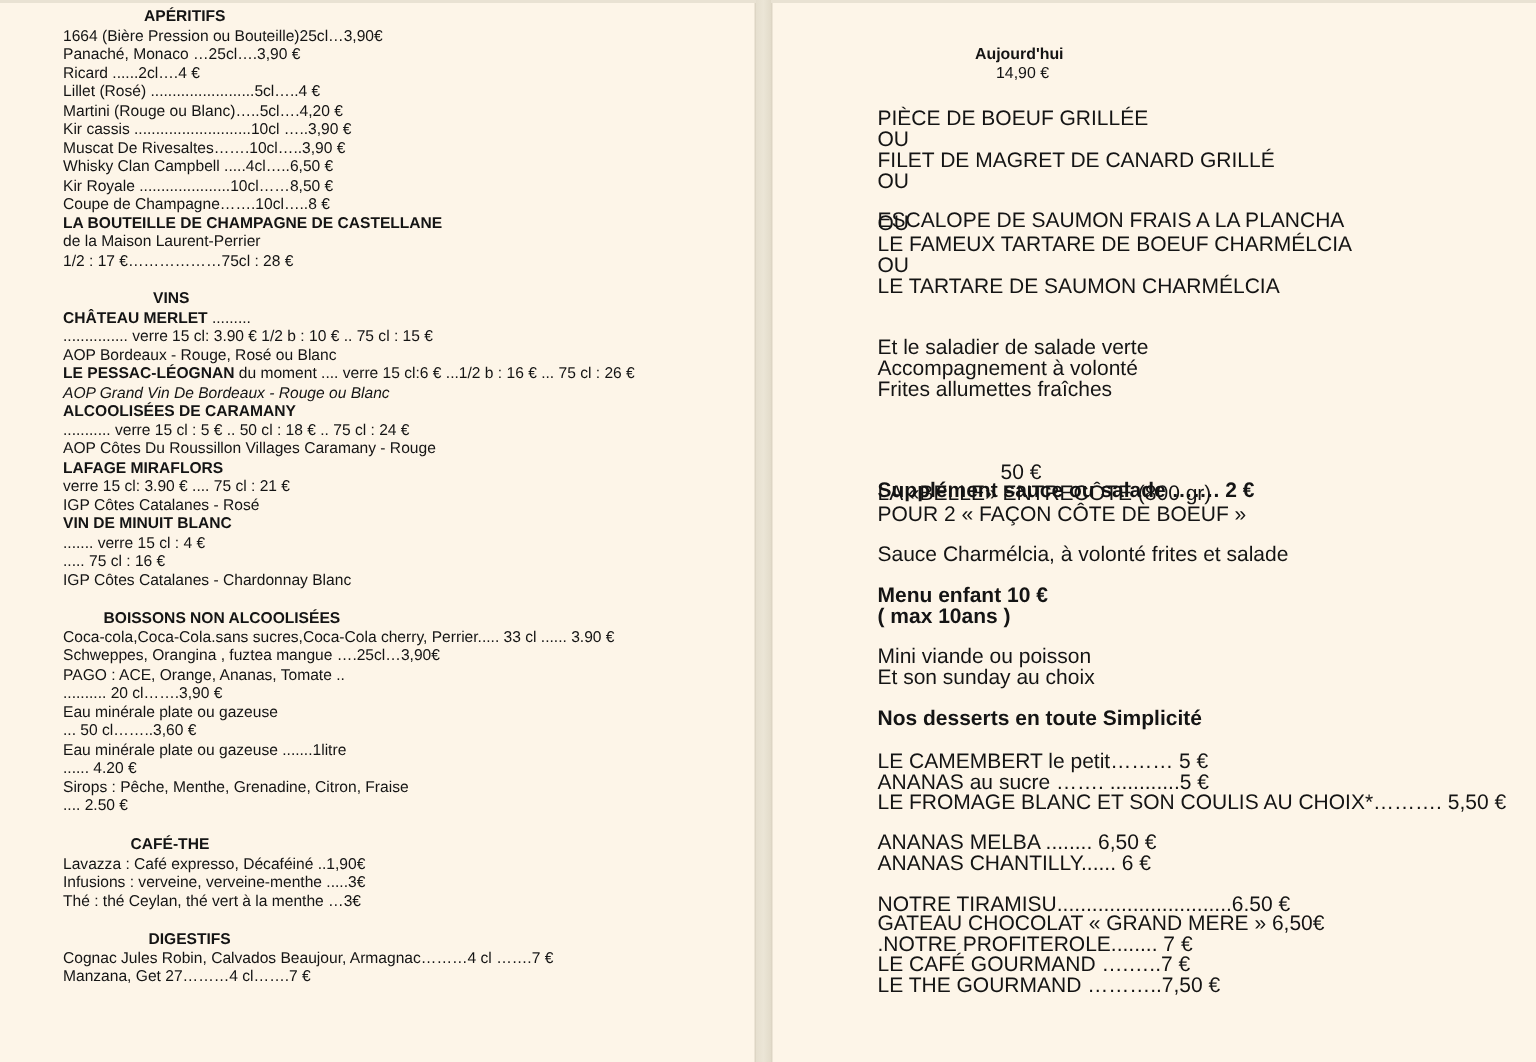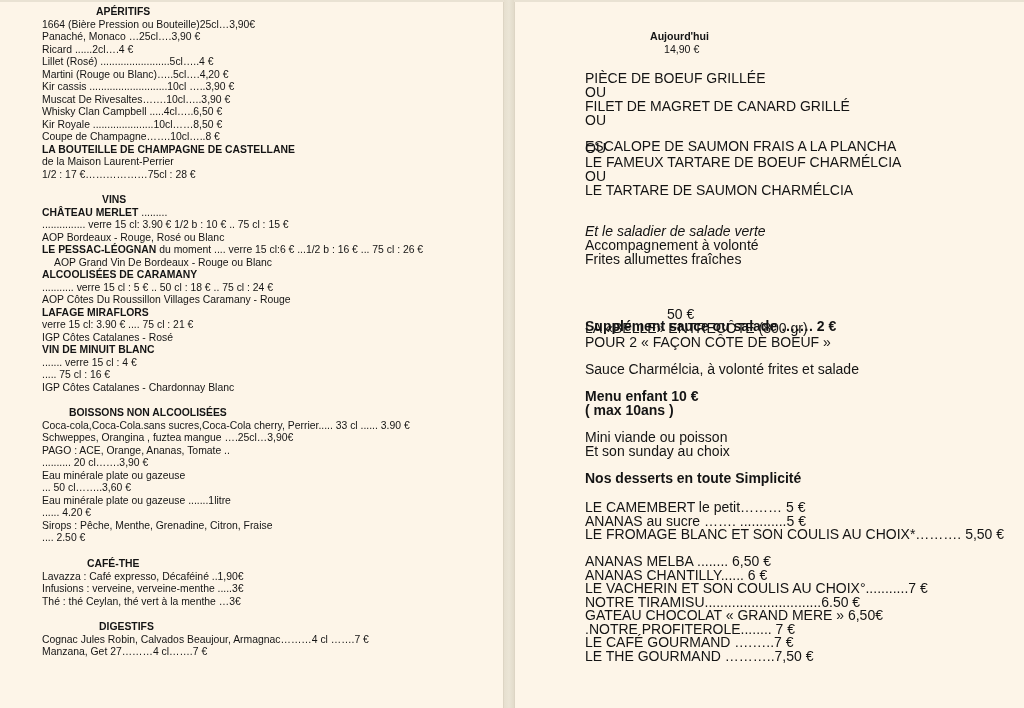--- a/index.html
+++ b/index.html
@@ -46,21 +46,21 @@
   <div class="line" style="left:42px;top:129px;">Coupe de Champagne…….10cl…..8 €</div>
   <div class="line b" style="left:42px;top:141.5px;">LA BOUTEILLE DE CHAMPAGNE DE CASTELLANE</div>
   <div class="line" style="left:42px;top:154px;">de la Maison Laurent-Perrier</div>
   <div class="line" style="left:42px;top:166.5px;">1/2 : 17 €………………75cl : 28 €</div>
 
   <div class="line b" style="left:102px;top:192px;">VINS</div>
   <div class="line" style="left:42px;top:204.5px;"><span class="b">CHÂTEAU MERLET</span><span> .........</span></div>
   <div class="line" style="left:42px;top:217px;">............... verre 15 cl: 3.90 € 1/2 b : 10 € .. 75 cl : 15 €</div>
   <div class="line" style="left:42px;top:229.5px;">AOP Bordeaux - Rouge, Rosé ou Blanc</div>
   <div class="line" style="left:42px;top:242px;"><span class="b">LE PESSAC-LÉOGNAN</span><span> du moment .... verre 15 cl:6 € ...1/2 b : 16 € ... 75 cl : 26 €</span></div>
-  <div class="line" style="left:54px;top:254.5px;">AOP Grand Vin De Bordeaux - Rouge ou Blanc</div>
+  <div class="line" style="left:42px;top:254.5px;font-style:italic;">AOP Grand Vin De Bordeaux - Rouge ou Blanc</div>
   <div class="line b" style="left:42px;top:267px;">ALCOOLISÉES DE CARAMANY</div>
   <div class="line" style="left:42px;top:279.5px;">........... verre 15 cl : 5 € .. 50 cl : 18 € .. 75 cl : 24 €</div>
   <div class="line" style="left:42px;top:292px;">AOP Côtes Du Roussillon Villages Caramany - Rouge</div>
   <div class="line b" style="left:42px;top:304.5px;">LAFAGE MIRAFLORS</div>
   <div class="line" style="left:42px;top:317px;">verre 15 cl: 3.90 € .... 75 cl : 21 €</div>
   <div class="line" style="left:42px;top:329.5px;">IGP Côtes Catalanes - Rosé</div>
   <div class="line b" style="left:42px;top:342px;">VIN DE MINUIT BLANC</div>
   <div class="line" style="left:42px;top:354.5px;">....... verre 15 cl : 4 €</div>
   <div class="line" style="left:42px;top:367px;">..... 75 cl : 16 €</div>
   <div class="line" style="left:42px;top:379.5px;">IGP Côtes Catalanes - Chardonnay Blanc</div>
@@ -96,21 +96,21 @@
   <div class="line" style="left:70px;top:69px;">PIÈCE DE BOEUF GRILLÉE</div>
   <div class="line" style="left:70px;top:83px;">OU</div>
   <div class="line" style="left:70px;top:97px;">FILET DE MAGRET DE CANARD GRILLÉ</div>
   <div class="line" style="left:70px;top:111px;">OU</div>
   <div class="line" style="left:70px;top:137px;text-align:center;">ESCALOPE DE SAUMON FRAIS A LA PLANCHA</div>
   <div class="line" style="left:70px;top:139px;">OU</div>
   <div class="line" style="left:70px;top:153px;">LE FAMEUX TARTARE DE BOEUF CHARMÉLCIA</div>
   <div class="line" style="left:70px;top:167px;">OU</div>
   <div class="line" style="left:70px;top:181px;">LE TARTARE DE SAUMON CHARMÉLCIA</div>
 
-  <div class="line" style="left:70px;top:222px;font-style:italic;">Et le saladier de salade verte</div>
+  <div class="line" style="left:70px;top:222px;">Et le saladier de salade verte</div>
   <div class="line" style="left:70px;top:236px;">Accompagnement à volonté</div>
   <div class="line" style="left:70px;top:250px;">Frites allumettes fraîches</div>
 
   <div class="line b" style="left:70px;top:277px;margin-top:40px;">Supplément sauce ou salade ……. 2 €</div>
 
   <div class="line" style="left:152px;top:305px;">50 €</div>
   <div class="line" style="left:70px;top:319px;">LA «BELLE» ENTRECÔTE (800 gr)</div>
   <div class="line" style="left:70px;top:333px;">POUR 2 « FAÇON CÔTE DE BOEUF »</div>
   <div class="line" style="left:70px;top:360px;">Sauce Charmélcia, à volonté frites et salade</div>
 
@@ -119,19 +119,18 @@
   <div class="line" style="left:70px;top:428px;">Mini viande ou poisson</div>
   <div class="line" style="left:70px;top:442px;">Et son sunday au choix</div>
 
   <div class="line b" style="left:70px;top:469px;">Nos desserts en toute Simplicité</div>
 
   <div class="line" style="left:70px;top:498px;">LE CAMEMBERT le petit………    5 €</div>
   <div class="line" style="left:70px;top:511.5px;"> ANANAS au sucre …….   ............5 €</div>
   <div class="line" style="left:70px;top:525px;">LE FROMAGE BLANC ET SON COULIS AU CHOIX*……….     5,50 €</div>
   <div class="line" style="left:70px;top:552px;">ANANAS MELBA ........ 6,50 €</div>
   <div class="line" style="left:70px;top:565.5px;">ANANAS CHANTILLY...... 6 €</div>
-  <div class="line" style="left:70px;top:579px;">LE VACHERIN ET SON COULIS AU CHOIX°...........7 €</div>
   <div class="line" style="left:70px;top:592.5px;">NOTRE TIRAMISU..............................6.50 €</div>
   <div class="line" style="left:70px;top:606px;">GATEAU CHOCOLAT « GRAND MERE » 6,50€</div>
   <div class="line" style="left:70px;top:619.5px;">.NOTRE PROFITEROLE........ 7 €</div>
   <div class="line" style="left:70px;top:633px;">LE CAFÉ GOURMAND ….…..7 €</div>
   <div class="line" style="left:70px;top:646.5px;">LE THE GOURMAND ………..7,50 €</div>
 </div>
 
 </body></html>

